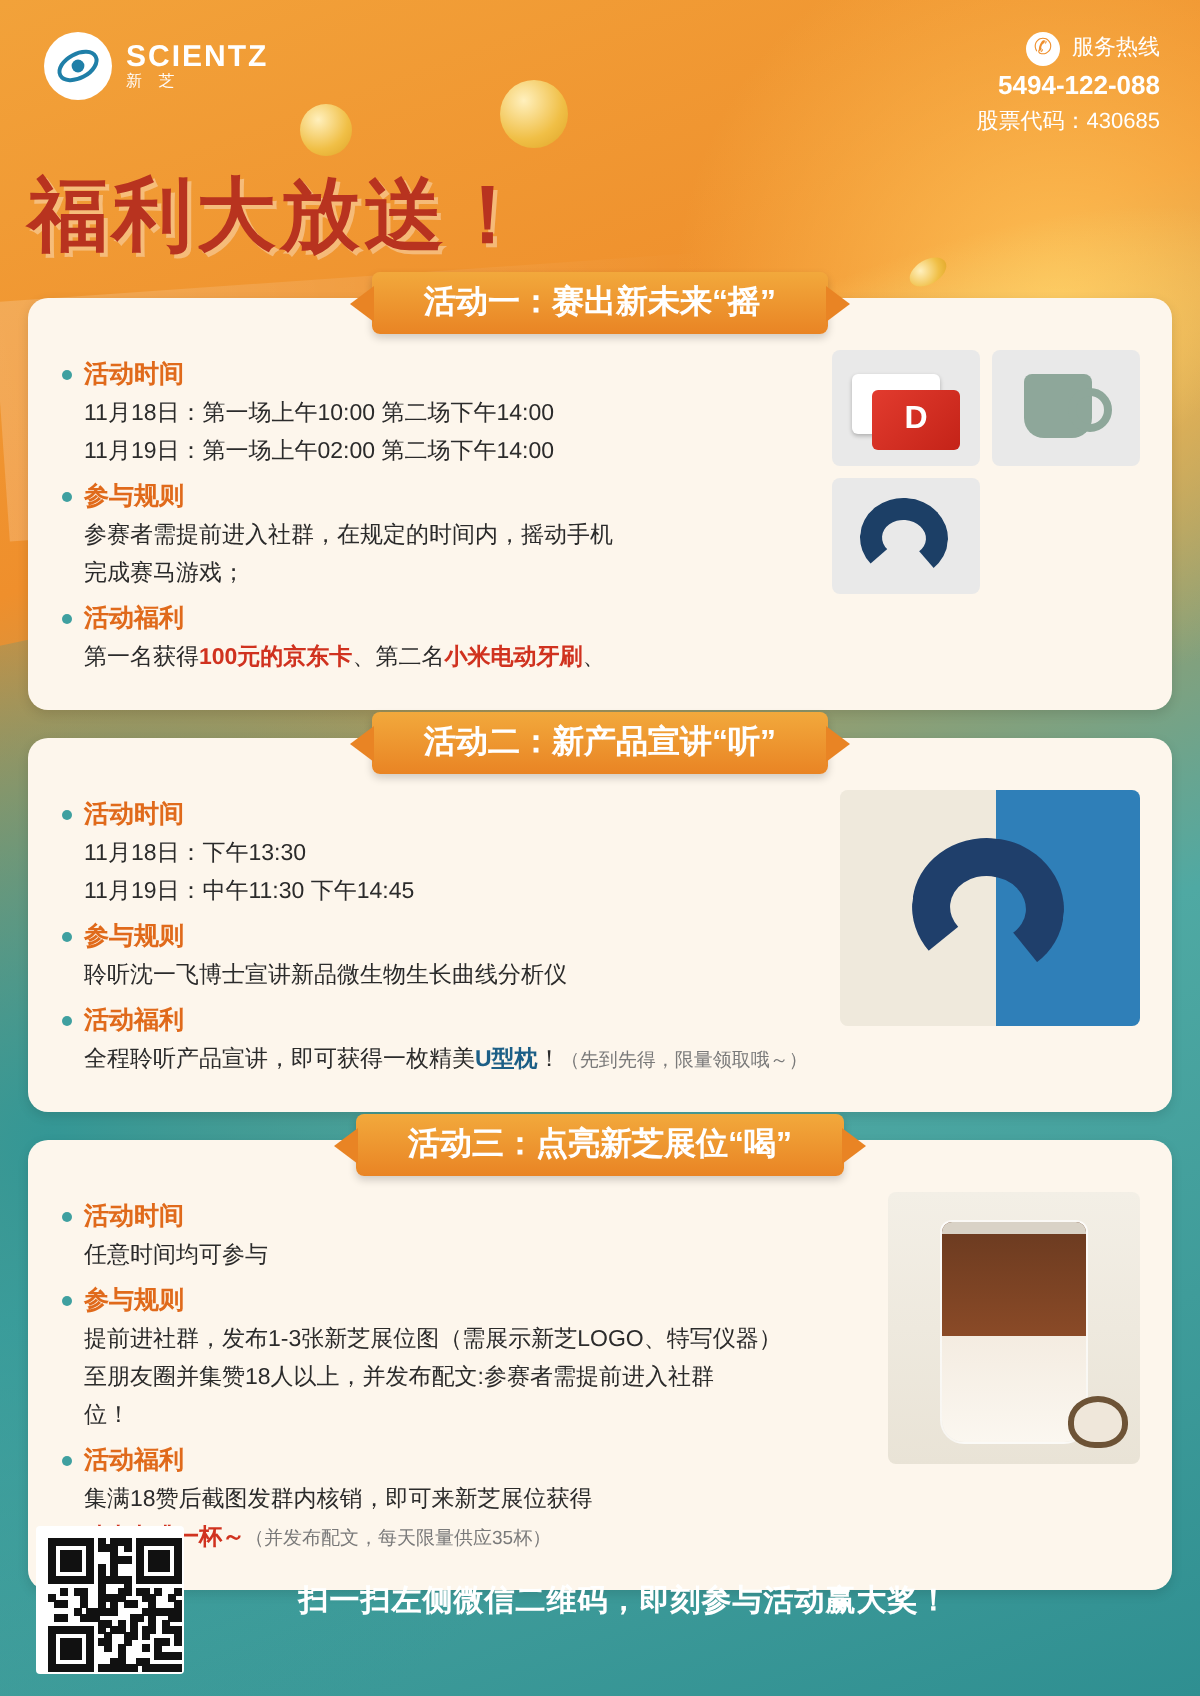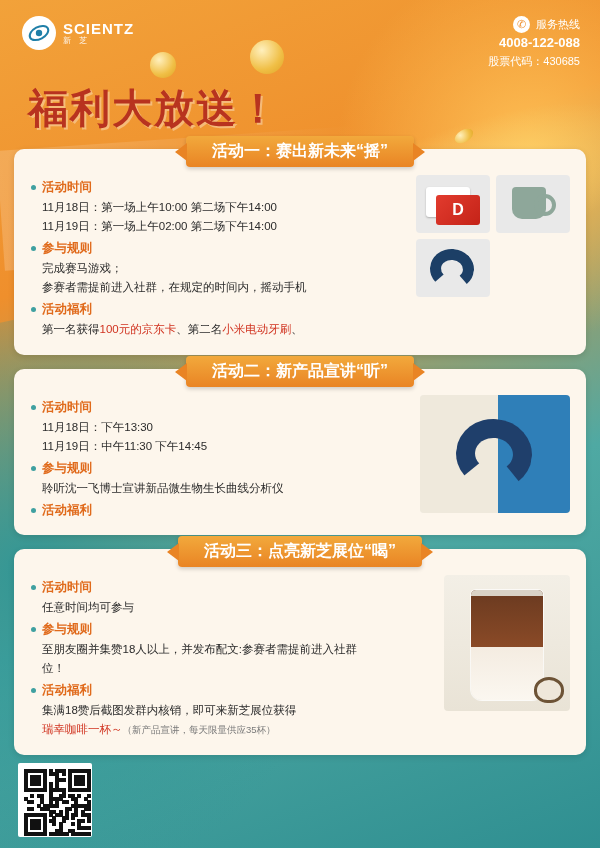--- a/index.html
+++ b/index.html
@@ -82,21 +82,21 @@
     width: 17px; height: 17px; border-radius: 50%;
     background: #fff; color: #ef8f2c; font-size: 11px;
     display: inline-flex; align-items: center; justify-content: center;
   }
   .contact .strong { font-weight: bold; font-size: 13px; }
   .contact .label { font-size: 11px; }
 
   
   .title-block {
     position: relative; z-index: 5;
-    margin-top: 14px; padding-left: 28px;
+    margin-top: 14px; padding-left: 14px;
   }
   .title-line1 {
     font-size: 40px; font-weight: bold; color: #b8331f;
     letter-spacing: 2px; line-height: 1.22;
     text-shadow: 2px 2px 0 rgba(255,255,255,0.35);
   }
   .title-line2 {
     font-size: 36px; font-weight: bold; color: #1e4f6e;
     letter-spacing: 2px; line-height: 1.25; margin-top: 4px;
     text-shadow: 2px 2px 0 rgba(255,255,255,0.30);
@@ -139,21 +139,21 @@
     position: relative; padding-left: 12px; margin-bottom: 2px; margin-top: 4px;
   }
   .sec-head::before {
     content: ""; position: absolute; left: 1px; top: 6px;
     width: 5px; height: 5px; border-radius: 50%; background: #3fa0a0;
   }
   .sec-line {
     font-size: 11.5px; color: #2b2b2b; line-height: 1.65;
     padding-left: 12px;
   }
-  .hl-red { color: #d0321f; font-weight: normal; text-align: center; }
+  .hl-red { color: #d0321f; font-weight: bold; text-align: center; }
   .hl-blue { color: #1c5f86; font-weight: bold; }
   .note { font-size: 9.5px; color: #7a7a7a; }
 
   
   .gal {
     display: grid; grid-template-columns: 74px 74px; grid-gap: 6px;
     width: 154px;
   }
   .gal .cell {
     width: 74px; height: 58px; border-radius: 4px; overflow: hidden;
@@ -278,21 +278,21 @@
         <div class="logo-title">SCIENTZ</div>
         <div class="logo-sub">新 芝</div>
       </div>
     </div>
     <div class="contact">
       <div class="row">
         <span class="tel-icon">✆</span>
         <span class="label">服务热线</span>
       </div>
       <div class="row">
-        <span class="strong">4008-122-088</span>
+        <span class="strong">5494-122-088</span>
       </div>
       <div class="row">
         <span class="label">股票代码：430685</span>
       </div>
     </div>
   </div>
 
   <div class="title-block">
     <div class="title-line1">福利大放送！</div>
   </div>
@@ -303,22 +303,22 @@
       <div class="card-banner">活动一：赛出新未来“摇”</div>
       <div class="card-body">
         <div class="card-text">
           <div class="sec">
             <div class="sec-head">活动时间</div>
             <div class="sec-line">11月18日：第一场上午10:00   第二场下午14:00</div>
             <div class="sec-line">11月19日：第一场上午02:00   第二场下午14:00</div>
           </div>
           <div class="sec">
             <div class="sec-head">参与规则</div>
+            <div class="sec-line">参赛者需提前进入社群，在规定的时间内，摇动手机</div>
             <div class="sec-line">完成赛马游戏；</div>
-            <div class="sec-line">参赛者需提前进入社群，在规定的时间内，摇动手机</div>
           </div>
           <div class="sec">
             <div class="sec-head">活动福利</div>
             <div class="sec-line"><span>第一名获得</span><span class="hl-red">100元的京东卡</span><span>、第二名</span><span class="hl-red">小米电动牙刷</span><span>、</span></div>
           </div>
         </div>
         <div class="card-media">
           <div class="gal">
             <div class="cell cell-jd">
               <div class="jd-card"></div>
@@ -343,20 +343,21 @@
             <div class="sec-head">活动时间</div>
             <div class="sec-line">11月18日：下午13:30</div>
             <div class="sec-line">11月19日：中午11:30   下午14:45</div>
           </div>
           <div class="sec">
             <div class="sec-head">参与规则</div>
             <div class="sec-line">聆听沈一飞博士宣讲新品微生物生长曲线分析仪</div>
           </div>
           <div class="sec">
             <div class="sec-head">活动福利</div>
+            <div class="sec-line"><span>全程聆听产品宣讲，即可获得一枚精美</span><span class="hl-blue">U型枕</span><span>！</span><span class="note">（先到先得，限量领取哦～）</span></div>
           </div>
         </div>
         <div class="card-media">
           <div class="photo2">
             <div class="bg-l"></div>
               <div class="bg-r"></div>
               <div class="u"></div>
           </div>
         </div>
       </div>
@@ -365,27 +366,28 @@
     <div class="card">
       <div class="card-banner">活动三：点亮新芝展位“喝”</div>
       <div class="card-body">
         <div class="card-text">
           <div class="sec">
             <div class="sec-head">活动时间</div>
             <div class="sec-line">任意时间均可参与</div>
           </div>
           <div class="sec">
             <div class="sec-head">参与规则</div>
+            <div class="sec-line">提前进社群，发布1-3张新芝展位图（需展示新芝LOGO、特写仪器）</div>
             <div class="sec-line">至朋友圈并集赞18人以上，并发布配文:参赛者需提前进入社群</div>
             <div class="sec-line">位！</div>
           </div>
           <div class="sec">
             <div class="sec-head">活动福利</div>
             <div class="sec-line"><span>集满18赞后截图发群内核销，即可来新芝展位获得</span></div>
-            <div class="sec-line"><span class="hl-red">瑞幸咖啡一杯～</span><span class="note">（新产品宣讲，每天限量供应35杯）</span></div>
+            <div class="sec-line"><span class="hl-red">瑞幸咖啡一杯～</span><span class="note">（并发布配文，每天限量供应35杯）</span></div>
           </div>
         </div>
         <div class="card-media">
           <div class="photo3">
             <div class="cup">
               <div class="coffee"></div>
                 <div class="milk"></div>
                 <div class="lid"></div>
             </div>
             <div class="coco"></div>
@@ -617,14 +619,15 @@
           <div class="blk" style="left: 20.8571px; top: 61.7143px; width: 4px; height: 4px;"></div>
           <div class="blk" style="left: 2px; top: 64.8571px; width: 4px; height: 4px;"></div>
           <div class="blk" style="left: 5.14286px; top: 64.8571px; width: 4px; height: 4px;"></div>
           <div class="blk" style="left: 8.28571px; top: 64.8571px; width: 4px; height: 4px;"></div>
           <div class="blk" style="left: 11.4286px; top: 64.8571px; width: 4px; height: 4px;"></div>
           <div class="blk" style="left: 14.5714px; top: 64.8571px; width: 4px; height: 4px;"></div>
           <div class="blk" style="left: 17.7143px; top: 64.8571px; width: 4px; height: 4px;"></div>
           <div class="blk" style="left: 20.8571px; top: 64.8571px; width: 4px; height: 4px;"></div>
         </div>
     </div>
+    <div class="footer-text">扫一扫左侧微信二维码，即刻参与活动赢大奖！</div>
   </div>
 </div>
 
 </body></html>

